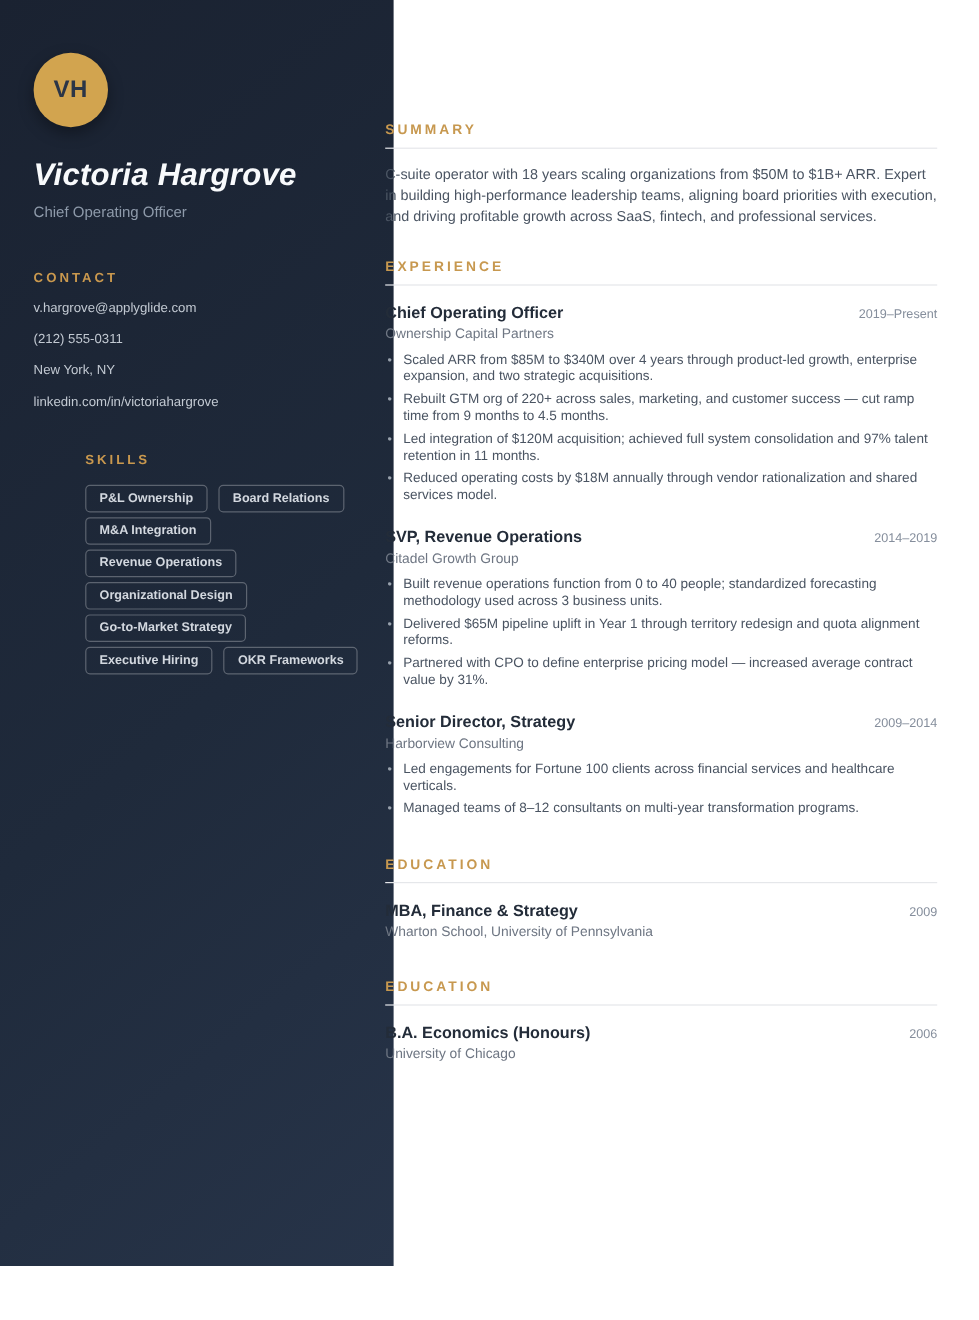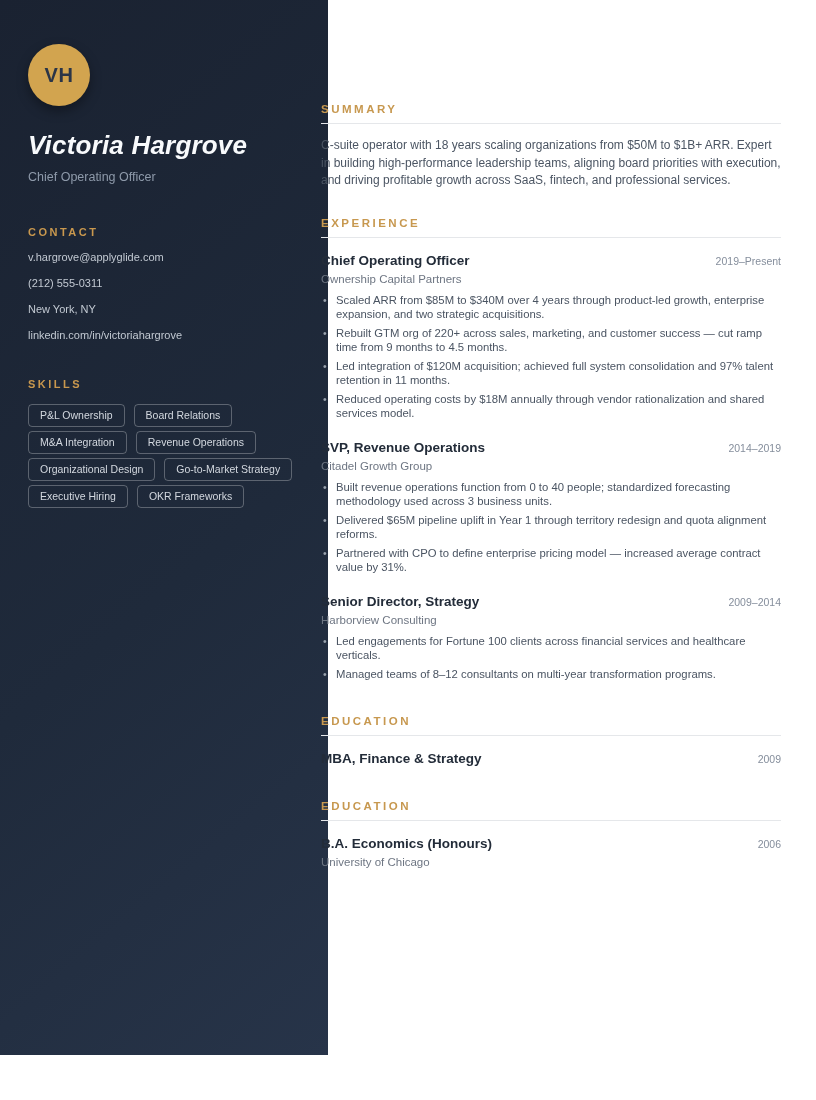--- a/index.html
+++ b/index.html
@@ -55,26 +55,27 @@
     color: #c9984e;
   }
   .contact-block { margin-top: 42px; }
   .contact-item {
     margin-top: 13px;
     font-size: 11px;
     line-height: 13px;
     color: #c2c9d2;
   }
   .contact-item:first-of-type { margin-top: 17px; }
-  .skills-block { margin-top: 36px; }
+  .skills-block { margin-top: 36px; margin-left: 43px; }
   .chips {
     margin-top: 14px;
     display: flex;
     flex-wrap: wrap;
     gap: 4px 9px;
+    font-weight: bold;
   }
   .chip {
     font-size: 10.5px;
     color: #d3d8df;
     padding: 4px 11px 5px 11px;
     border: 1px solid rgba(255,255,255,0.28);
     border-radius: 4px;
     white-space: nowrap;
   }
 
@@ -236,20 +237,21 @@
   </section>
 
   <section class="section edu-section">
     <div class="section-heading">EDUCATION</div>
     <hr class="rule">
     <div class="edu-entry">
       <div class="entry-header">
         <span class="entry-title">MBA, Finance &amp; Strategy</span>
         <span class="entry-date">2009</span>
       </div>
+      <div class="entry-sub">Wharton School, University of Pennsylvania</div>
     </div>
   </section>
 
   <section class="section edu-section">
     <div class="section-heading">EDUCATION</div>
     <hr class="rule">
     <div class="edu-entry">
       <div class="entry-header">
         <span class="entry-title">B.A. Economics (Honours)</span>
         <span class="entry-date">2006</span>

